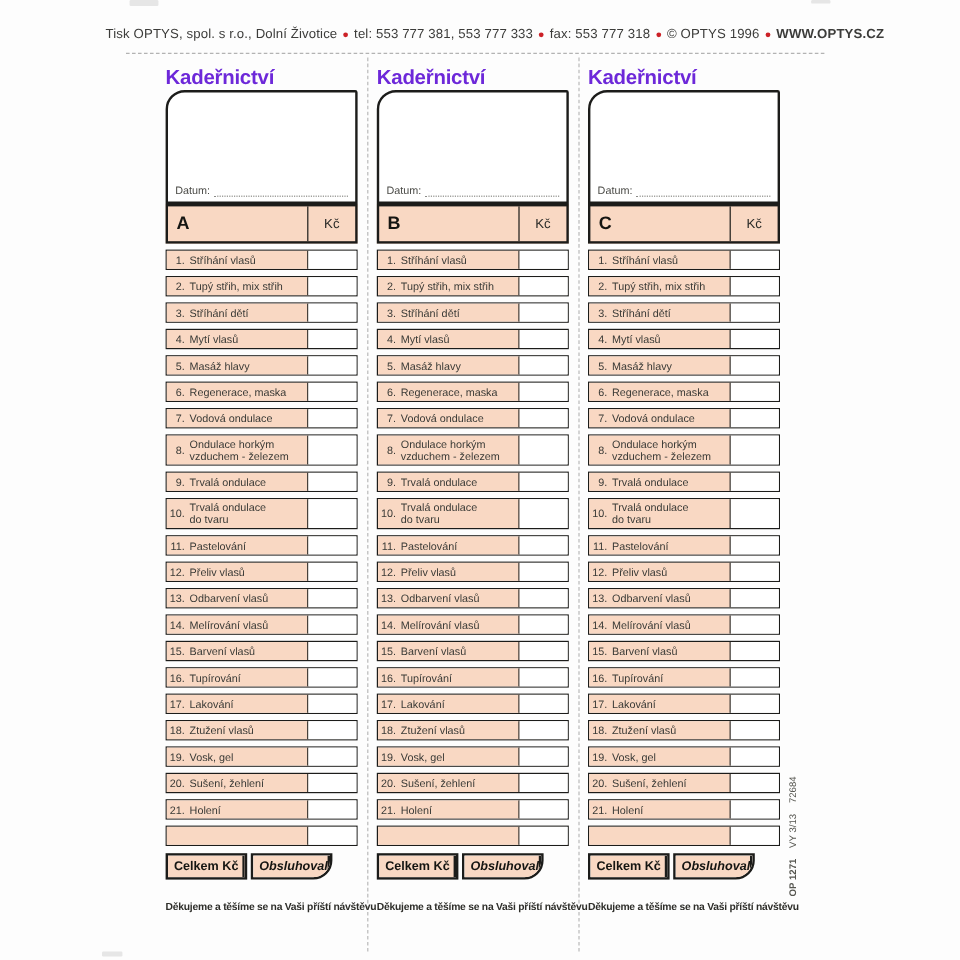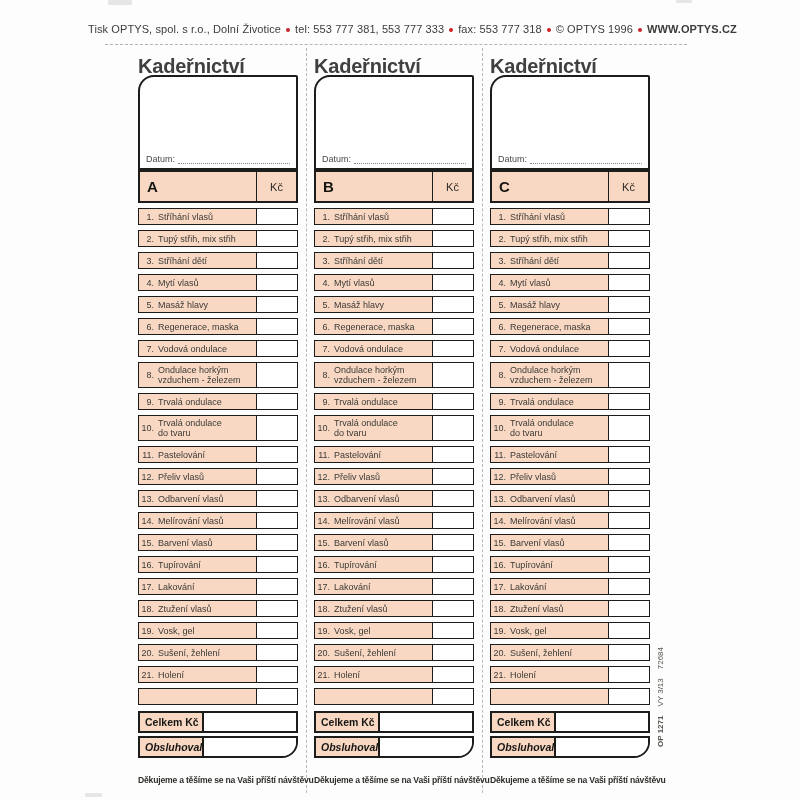--- a/index.html
+++ b/index.html
@@ -18,21 +18,21 @@
            border-top:1px dashed #b3b3b3; }
   .vrule { position:absolute; top:48px; height:745px; width:0;
            border-left:1px dashed #b9b9b9; }
   .vrule.v1 { left:306px; }
   .vrule.v2 { left:482px; }
 
   
   .sheet { position:absolute; left:138px; top:55px; width:512px; display:flex; gap:16px; }
   .column { width:160px; flex:none; }
 
-  .col-title { font-size:20px; font-weight:bold; letter-spacing:-.2px; color:#404040;
+  .col-title { font-size:17px; font-weight:bold; letter-spacing:-.2px; color:#6d28d9;
                height:20px; }
   .top-box { height:95px; border:2px solid #1c1c1a; border-radius:16px 2px 0 0;
              background:#fff; position:relative; }
   .datum-line { position:absolute; left:6px; right:6px; bottom:4px; display:flex;
                 align-items:flex-end; font-size:9px; color:#4a4a46; }
   .datum-label { flex:none; padding-right:3px; }
   .datum-dots { flex:1; border-bottom:1.5px dotted #8a8a86; height:8px; }
 
   .head-row { height:33px; border:2px solid #1c1c1a; border-top-width:2.5px;
               background:#f9d8c3; display:flex; }
@@ -47,21 +47,21 @@
                  background:#fff; }
   .service-row[data-tall] { height:26px; }
   .service-label-cell { width:117.5px; flex:none; background:#f9d8c3;
                         border-right:1.5px solid #1c1c1a; display:flex;
                         align-items:center; padding-left:2px; overflow:hidden; }
   .service-num { width:17px; flex:none; text-align:right; padding-right:4px;
                  font-size:9px; color:#3a3a36; }
   .service-text { font-size:9px; line-height:10px; color:#3a3a36; white-space:pre-line; }
   .service-price-cell { flex:1; background:#fff; }
 
-  .totals { margin-top:6px; display:flex; flex-direction:column; gap:3px; }
+  .totals { margin-top:6px; display:flex; gap:3px; }
   .total-row { height:22px; flex:none; border:2px solid #1c1c1a; display:flex;
                background:#fff; overflow:hidden; }
   .total-row.served { border-radius:0 0 16px 0;font-style:italic; }
   .total-label { width:64px; flex:none; background:#f9d8c3; border-right:2px solid #1c1c1a;
                  font-size:10.5px; font-weight:bold; color:#151512;
                  display:flex; align-items:center; padding-left:5px; }
   .total-value { flex:1; background:#fff; }
 
   .col-footer { margin-top:17px; text-align:center; font-size:8.6px; font-weight:bold;
                 color:#2e2e2a; white-space:nowrap; letter-spacing:-.2px; }

